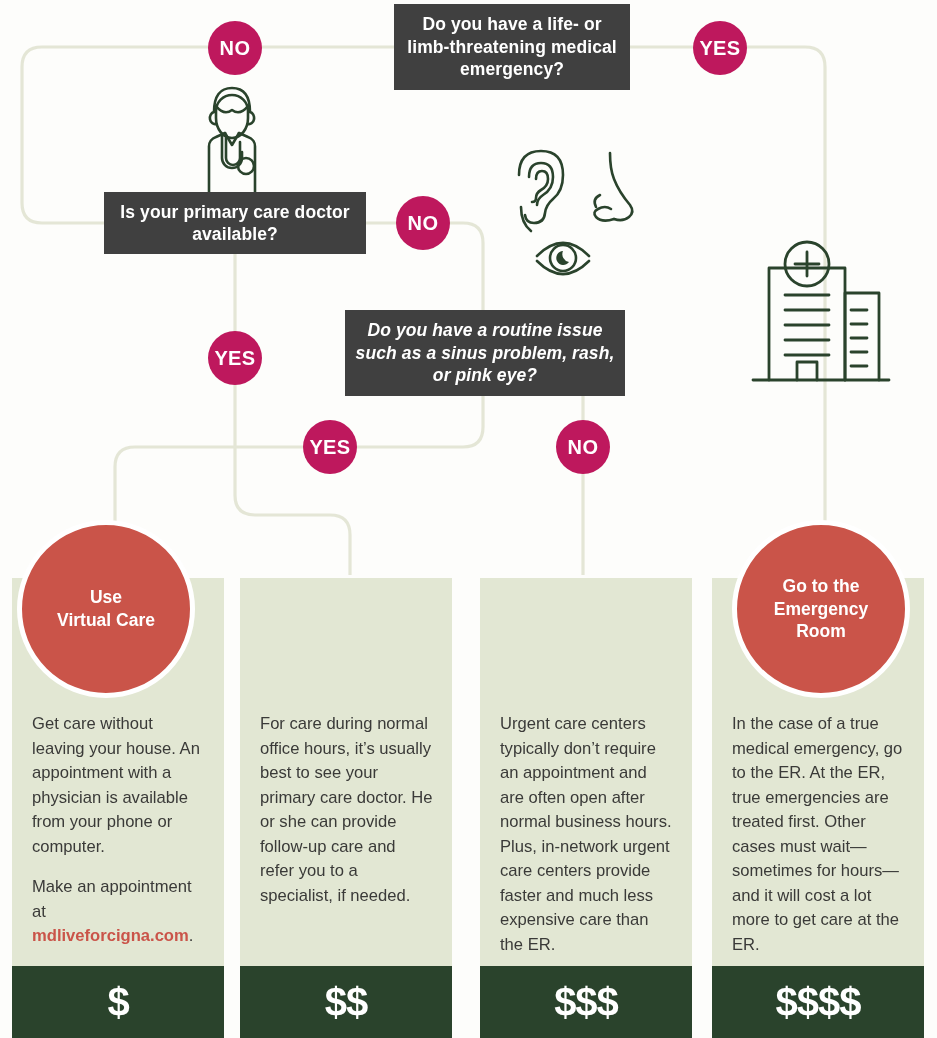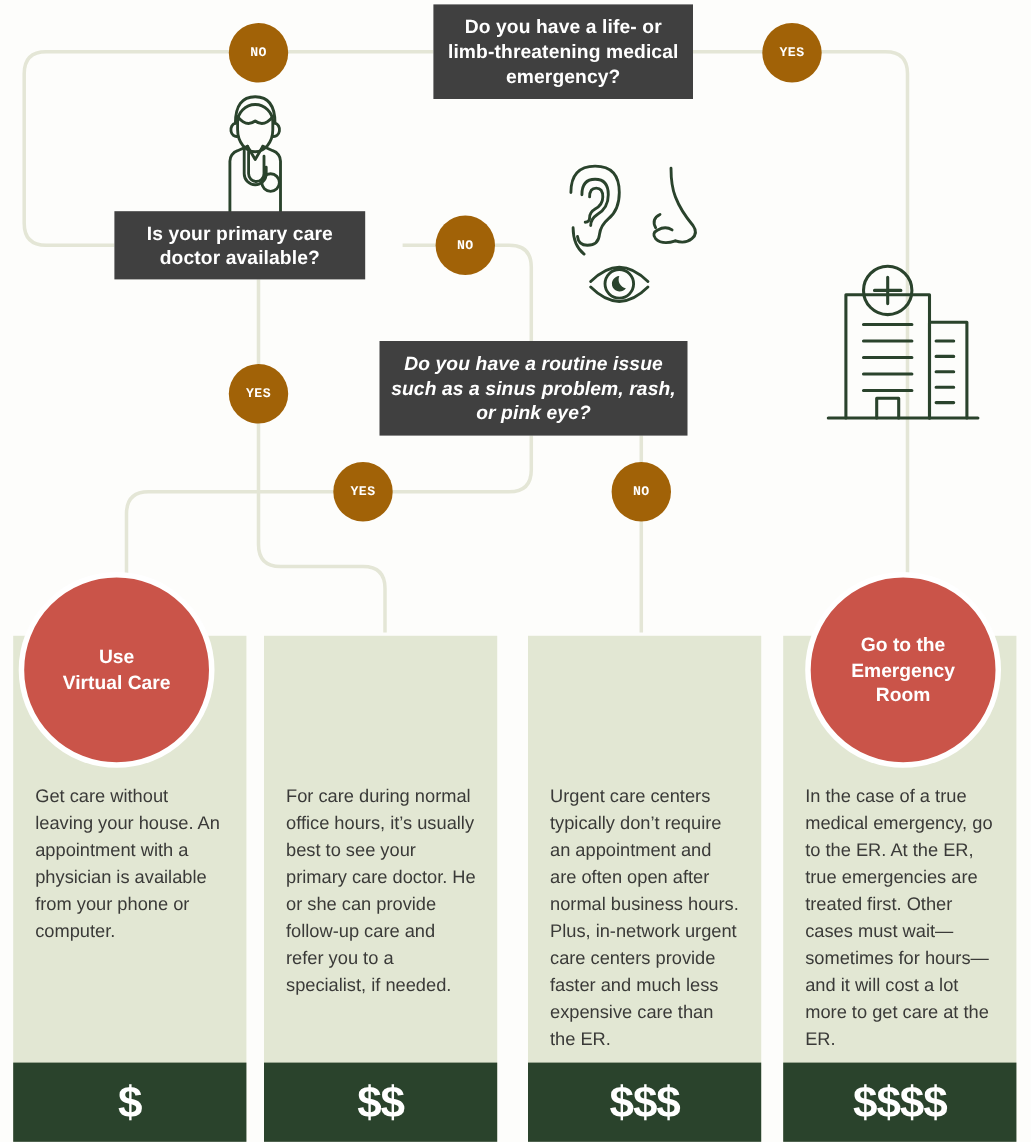--- a/index.html
+++ b/index.html
@@ -17,29 +17,29 @@
     color:#ffffff;
     font-weight:bold;
     text-align:center;
     display:flex;align-items:center;justify-content:center;
     line-height:1.28;
     letter-spacing:.1px;
     box-sizing:border-box;
     padding:6px 10px;
   }
   #q-emergency{left:394px;top:4px;width:236px;height:86px;font-size:17.5px;}
-  #q-primary{left:104px;top:192px;width:228px;height:62px;font-size:17.5px;}
+  #q-primary{left:104px;top:192px;width:262px;height:62px;font-size:17.5px;}
   #q-routine{left:345px;top:310px;width:280px;height:86px;font-size:17.5px;font-style:italic;}
 
   
   .badge{
     position:absolute;border-radius:50%;
-    background:#a16207;color:#fff;font-weight:bold;
-    display:flex;align-items:center;justify-content:center;
-    font-size:12px;letter-spacing:.4px;font-family:Liberation Mono, monospace;
+    background:#be185d;color:#fff;font-weight:bold;
+    display:flex;align-items:center;justify-content:center;
+    font-size:20px;letter-spacing:.4px;
   }
   #badge-no-top{left:208px;top:21px;width:54px;height:54px;}
   #badge-yes-top{left:693px;top:21px;width:54px;height:54px;}
   #badge-no-mid{left:396px;top:196px;width:54px;height:54px;}
   #badge-yes-left{left:208px;top:331px;width:54px;height:54px;}
   #badge-yes-mid{left:303px;top:420px;width:54px;height:54px;}
   #badge-no-right{left:556px;top:420px;width:54px;height:54px;}
 
   
   .col{position:absolute;top:578px;width:212px;height:460px;}
@@ -172,20 +172,21 @@
 <div class="col" id="col-virtual">
   <div class="col-panel"></div>
   <div class="bubble">
     <span>
       <span>Use</span><br>
       <span>Virtual Care</span>
     </span>
   </div>
   <div class="col-body">
     <p>Get care without leaving your house. An appointment with a physician is available from your phone or computer.</p>
+    <p><span>Make an appointment at </span><span class="link">mdliveforcigna.com</span><span>.</span></p>
   </div>
   <div class="col-footer">$</div>
 </div>
 
 <div class="col" id="col-primary">
   <div class="col-panel"></div>
   <div class="col-body">
     <p>For care during normal office hours, it’s usually best to see your primary care doctor. He or she can provide follow-up care and refer you to a specialist, if needed.</p>
   </div>
   <div class="col-footer">$$</div>

